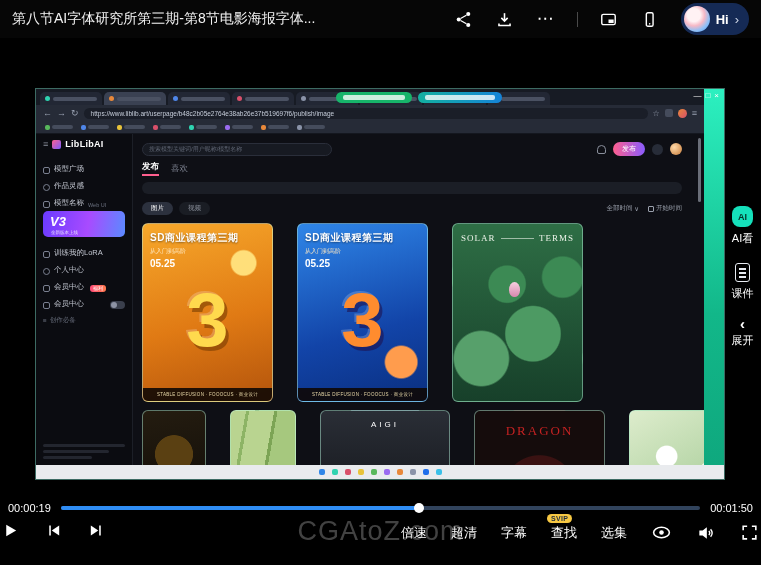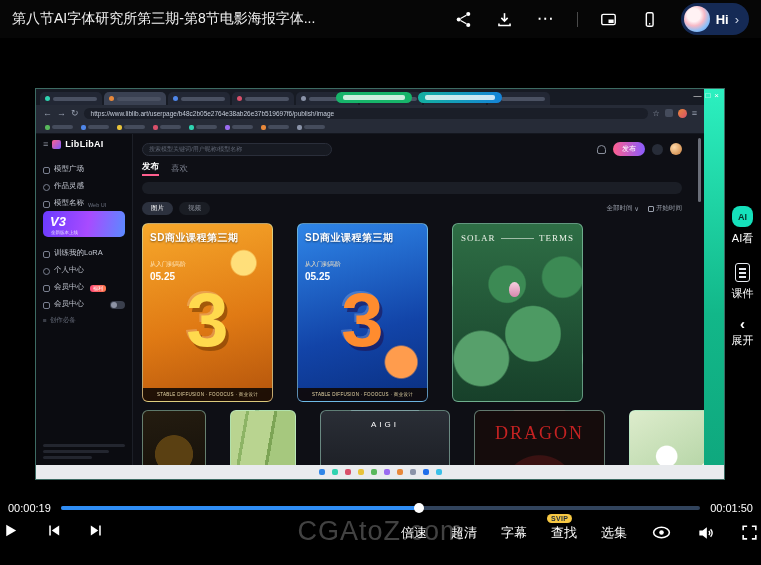--- a/index.html
+++ b/index.html
@@ -105,21 +105,21 @@
 .row1{margin-top:8px}
 .row2{margin-top:8px}
 .card{position:relative;border-radius:6px;overflow:hidden;border:1px solid rgba(190,255,230,.45);cursor:pointer;flex:0 0 auto}
 .row1 .card{width:131px;height:179px}
 .row2 .card{height:110px}
 .r2w1{width:64px}.r2w2{width:66px}.r2w3{width:130px}.r2w4{width:131px}.r2w5{width:133px}
 
 .sd-orange{background:radial-gradient(circle at 78% 22%,#ffdf7a 0 7%,transparent 8%),linear-gradient(165deg,#f7a82b,#e07a14 55%,#b3540c)}
 .sd-blue{background:radial-gradient(circle at 80% 78%,#ff9c4d 0 9%,transparent 10%),linear-gradient(165deg,#2f86e8,#1244a8 60%,#0a2f80)}
 .sd-title{position:absolute;top:7px;left:7px;font-size:10px;font-weight:bold;color:#fff;text-shadow:0 1px 2px rgba(0,0,0,.45);letter-spacing:.5px}
-.sd-sub{position:absolute;top:36px;left:7px;font-size:6px;color:#ffe9c2;line-height:1.5}
+.sd-sub{position:absolute;top:23px;left:7px;font-size:6px;color:#ffe9c2;line-height:1.5}
 .sd-date{display:block;font-size:10px;font-weight:bold;color:#fff}
 .sd-num{position:absolute;left:50%;top:54%;transform:translate(-50%,-50%);font-size:76px;font-weight:bold;color:#ffd94d;text-shadow:3px 4px 0 rgba(110,55,0,.55),-2px -2px 0 rgba(255,255,255,.22);line-height:1}
 .sd-blue .sd-num{color:#ff8c2e;text-shadow:3px 4px 0 rgba(30,18,80,.6),-2px -2px 0 rgba(255,255,255,.2)}
 .sd-footer{position:absolute;left:0;right:0;bottom:0;height:13px;background:rgba(14,8,4,.9);color:#e8d8a8;font-size:4.5px;display:flex;align-items:center;justify-content:center;letter-spacing:.3px;white-space:nowrap}
 
 .beauty{background:linear-gradient(180deg,#f4f6ee,#e7ecdd)}
 .beauty-title{position:absolute;top:12px;left:0;right:0;text-align:center;font-family:"Liberation Serif",serif;font-size:10.5px;letter-spacing:1px;color:#1c2418}
 .leaf{position:absolute;border-radius:50% 4px 50% 4px;background:linear-gradient(135deg,#8cba68,#3f7a33)}
 .leaf.l1{left:10px;bottom:28px;width:46px;height:16px;transform:rotate(-18deg)}
 .leaf.l2{right:8px;bottom:46px;width:52px;height:17px;transform:rotate(200deg)}
@@ -132,21 +132,21 @@
 .lotus{background:radial-gradient(circle at 22% 76%,#57a06b 0 16%,transparent 17%),radial-gradient(circle at 62% 62%,#4d9a63 0 20%,transparent 21%),radial-gradient(circle at 42% 34%,#3c8a54 0 13%,transparent 14%),radial-gradient(circle at 85% 30%,#3c8a54 0 12%,transparent 13%),linear-gradient(180deg,#2e6e45,#17402a)}
 .lotus-title{position:absolute;top:9px;left:0;right:0;display:flex;justify-content:space-between;align-items:center;padding:0 8px;font-family:"Liberation Serif",serif;font-size:9px;letter-spacing:1px;color:#eef4ea}
 .lotus-line{flex:1;height:1px;background:rgba(238,244,234,.6);margin:0 5px}
 .lotus-bud{position:absolute;left:56px;top:58px;width:11px;height:15px;border-radius:50% 50% 45% 45%;background:linear-gradient(180deg,#f6cfe0,#d887ad)}
 
 .r2-dragon-dark{background:radial-gradient(circle at 52% 85%,#a87c24 0 13%,transparent 14%),radial-gradient(circle at 50% 40%,#5a4012 0 26%,transparent 27%),linear-gradient(170deg,#241c10,#0e0b06)}
 .r2-bamboo{background:linear-gradient(100deg,#b9d490 0 18%,#8db465 18% 22%,#b9d490 22% 52%,#7ca455 52% 56%,#a6c87e 56%),linear-gradient(180deg,#b9d490,#6e9c48)}
 .r2-aigi{background:radial-gradient(circle at 50% 90%,#4a5568 0 30%,transparent 31%),linear-gradient(180deg,#2a2e36,#121419)}
 .r2-text{position:absolute;top:9px;left:0;right:0;text-align:center;color:#fff;font-size:8px;letter-spacing:3px}
 .r2-dragon{background:radial-gradient(circle at 50% 75%,#3a1212 0 35%,transparent 36%),#150c0c}
-.r2-dragon .r2-text{color:#c42222;font-family:"Liberation Serif",serif;font-size:18px;letter-spacing:2px;top:12px}
+.r2-dragon .r2-text{color:#c42222;font-family:"Liberation Serif",serif;font-size:13px;letter-spacing:2px;top:12px}
 .r2-green{background:radial-gradient(circle at 28% 42%,#ffffff 0 9%,transparent 10%),radial-gradient(circle at 62% 58%,#f2fae9 0 12%,transparent 13%),linear-gradient(150deg,#ddeccc,#97c389)}
 
 .taskbar{position:absolute;left:0;right:0;bottom:0;height:14px;background:#e9ebee;display:flex;align-items:center;justify-content:center;gap:7px;z-index:5}
 .taskbar i{width:6px;height:6px;border-radius:2px}
 .tk1{background:#2f86e8}.tk2{background:#2fd3b0}.tk3{background:#d8506a}.tk4{background:#e8c33a}
 .tk5{background:#58b85c}.tk6{background:#9a6bf0}.tk7{background:#e8883a}.tk8{background:#8a93a8}
 .tk9{background:#1f6feb}.tk10{background:#3ac0e8}
 
 
 .side-tools{position:absolute;right:1px;top:206px;width:35px;display:flex;flex-direction:column;align-items:center;gap:17px;z-index:11}

